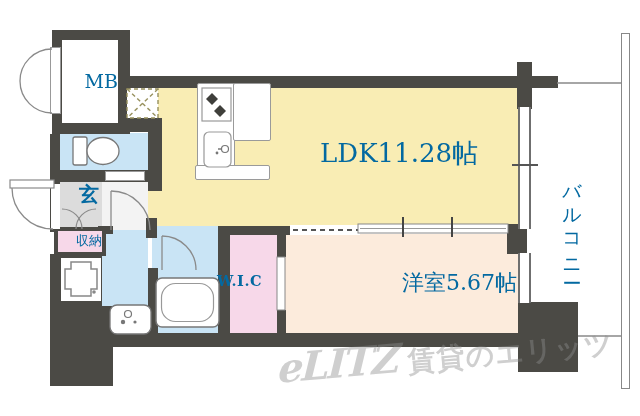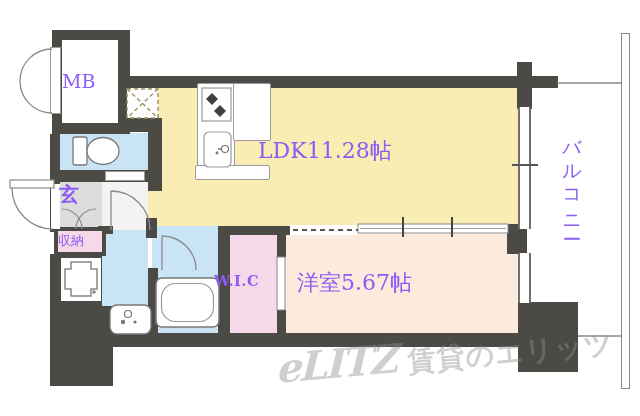--- a/index.html
+++ b/index.html
@@ -3,21 +3,21 @@
 <meta charset="utf-8">
 <style>
   html,body{margin:0;padding:0;background:#fff;}
   .fp{position:relative;width:640px;height:416px;background:#ffffff;overflow:hidden;
       font-family:"DejaVu Serif","Liberation Serif",serif;}
   .abs{position:absolute;}
   .w{position:absolute;background:#4b4a45;}
   .room{position:absolute;}
   .gap{position:absolute;background:#ffffff;}
   .kit{position:absolute;background:#ffffff;border:1px solid #9a9a9a;border-radius:2px;}
-  .lbl{position:absolute;color:#8b5cf6;text-align:left;line-height:1.1;}
+  .lbl{position:absolute;color:#0369a1;text-align:right;line-height:1.1;}
   .win{position:absolute;background:#ffffff;border-left:2px solid #6f6f6f;border-right:2px solid #6f6f6f;box-sizing:border-box;}
   svg{position:absolute;left:0;top:0;pointer-events:none;}
   .vert{writing-mode:vertical-rl;letter-spacing:4px;}
   .wm{position:absolute;left:278px;top:330px;transform:rotate(-5deg);white-space:nowrap;
       color:rgba(140,140,140,0.42);pointer-events:none;}
   .wm .logo{font-style:italic;font-weight:bold;font-size:40px;letter-spacing:-2px;transform:skewX(-8deg);display:inline-block;margin-right:8px;}
   .wm .txt{font-weight:bold;font-size:28px;letter-spacing:1px;}
 </style>
 </head>
 <body>
@@ -161,21 +161,21 @@
 
     <g stroke="#888" stroke-width="1.5">
       <line x1="557" y1="83" x2="621" y2="83"></line>
       <line x1="578" y1="336" x2="621" y2="336"></line>
     </g>
 
     <rect x="277" y="257" width="8" height="53" fill="#fff" stroke="#888" stroke-width="1"></rect>
   </svg>
 
   <div class="lbl" style="left:62px;top:71px;width:56px;font-size:19px;">MB</div>
-  <div class="lbl" style="left:258px;top:139px;width:220px;font-size:22px;">LDK11.28帖</div>
+  <div class="lbl" style="left:258px;top:139px;width:220px;font-size:26px;">LDK11.28帖</div>
   <div class="lbl" style="left:297px;top:271px;width:220px;font-size:22px;">洋室5.67帖</div>
   <div class="lbl" style="left:214px;top:273px;width:48px;font-size:14.5px;font-weight:bold;letter-spacing:0.5px;">W.I.C</div>
   <div class="lbl" style="left:59px;top:183px;width:40px;font-size:20px;font-weight:bold;">玄</div>
   <div class="lbl" style="left:58px;top:234px;width:44px;font-size:13px;">収納</div>
   <div class="lbl vert" style="left:562px;top:126px;height:150px;font-size:19px;">バルコニー</div>
 
   <div class="wm">
     <span class="logo">eLITZ</span><span class="txt">賃貸のエリッツ</span>
   </div>
 

